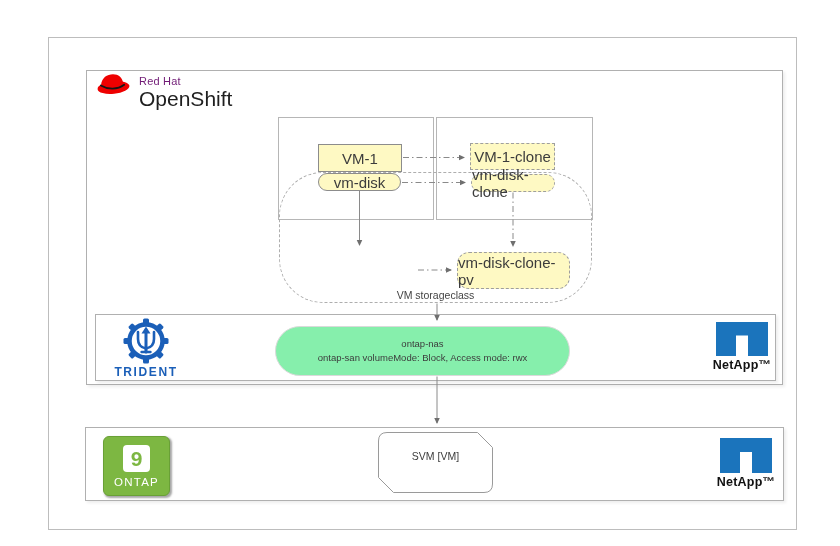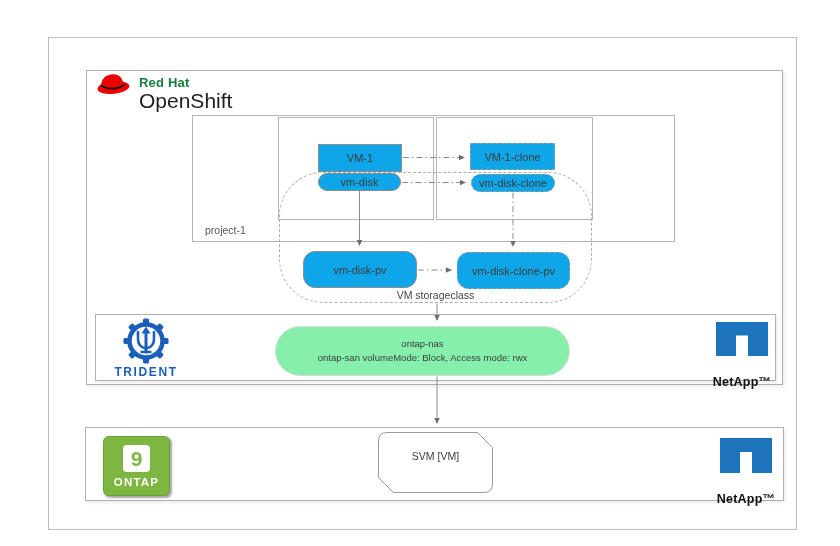--- a/index.html
+++ b/index.html
@@ -7,35 +7,35 @@
     position:relative;width:840px;height:546px;background:#fff;overflow:hidden;
     font-family:"Liberation Sans", sans-serif;color:#3a3a3a;
   }
   .abs{position:absolute;box-sizing:border-box;}
   
   .outer-border{left:48px;top:37px;width:749px;height:493px;border:1px solid #bdbdbd;}
   .openshift-box{left:86px;top:70px;width:697px;height:315px;border:1px solid #b0b0b0;box-shadow:2px 2px 3px rgba(0,0,0,.07);background:#fff;}
   
   .redhat-logo{left:94px;top:70px;display:flex;align-items:flex-start;gap:5px;}
   .rh-text{line-height:1.05;padding-top:6px;}
-  .rh-brand{font-size:13px;font-weight:700;color:#15803d;letter-spacing:.2px;}
+  .rh-brand{font-size:11px;font-weight:400;color:#701a75;letter-spacing:.2px;}
   .rh-product{font-size:21px;font-weight:400;color:#1f1f1f;}
   
   .virt-badge{left:359px;top:68px;width:153px;height:20px;border:1px solid #c4c4c4;background:#fff;
     box-shadow:2px 2px 2px rgba(0,0,0,.12);font-size:11px;color:#1c1c1c;
     display:flex;align-items:center;justify-content:center;}
   
   .project-box{left:192px;top:115px;width:483px;height:127px;border:1px solid #b6b6b6;background:transparent;}
   .project-label{position:absolute;left:12px;bottom:5px;font-size:10.5px;color:#555;}
   .inner-left{left:278px;top:117px;width:156px;height:103px;border:1px solid #b6b6b6;}
   .inner-right{left:436px;top:117px;width:157px;height:103px;border:1px solid #b6b6b6;}
   .storageclass{left:279px;top:172px;width:313px;height:131px;border:1px dashed #aeaeae;border-radius:44px;}
   .storageclass-label{position:absolute;left:0;right:0;bottom:1px;text-align:center;font-size:10.5px;color:#444;}
   
-  .node{display:flex;align-items:center;justify-content:center;background:#0ea5e9;font-size:11px;color:#3c3c3c;}
+  .node{display:flex;align-items:center;justify-content:center;background:#fef9c3;font-size:15px;color:#3c3c3c;}
   .solid{border:1px solid #8c8c8c;}
   .dashed{border:1px dashed #9e9e9e;}
   .vm1{left:318px;top:144px;width:84px;height:28px;}
   .vm-disk{left:318px;top:173px;width:83px;height:18px;border-radius:9px;}
   .vm1-clone{left:470px;top:143px;width:85px;height:27px;}
   .vm-disk-clone{left:471px;top:174px;width:84px;height:18px;border-radius:9px;}
   .vm-disk-pv{left:303px;top:251px;width:114px;height:37px;border-radius:12px;}
   .vm-disk-clone-pv{left:457px;top:252px;width:113px;height:37px;border-radius:12px;}
   
   .trident-bar{left:95px;top:314px;width:681px;height:67px;border:1px solid #b0b0b0;background:#fff;box-shadow:2px 2px 3px rgba(0,0,0,.07);}
@@ -43,28 +43,28 @@
   .trident-logo svg{display:block;margin:0 auto;}
   .trident-word{font-size:12px;font-weight:700;color:#1b5fb8;letter-spacing:1.6px;margin-top:1px;}
   .backend-pill{left:275px;top:326px;width:295px;height:50px;border:1px solid #dadada;border-radius:25px;background:#86efac;
     display:flex;flex-direction:column;align-items:center;justify-content:center;gap:2px;}
   .backend-line{font-size:9.5px;color:#3c3c3c;line-height:1.25;}
   
   .netapp{width:64px;text-align:center;}
   .netapp-1{left:710px;top:322px;}
   .netapp-2{left:714px;top:438px;}
   .netapp svg{display:block;margin:0 auto;}
-  .netapp-word{font-size:12.5px;font-weight:700;color:#111;margin-top:19px;letter-spacing:.2px;}
+  .netapp-word{font-size:12.5px;font-weight:700;color:#111;margin-top:2px;letter-spacing:.2px;}
   
   .ontap-bar{left:85px;top:427px;width:699px;height:74px;border:1px solid #b0b0b0;background:#fff;box-shadow:2px 2px 3px rgba(0,0,0,.07);}
   .ontap-logo{left:103px;top:436px;width:67px;height:60px;background:#7db742;border:1px solid #69a036;border-radius:6px;
     box-shadow:1.5px 1.5px 2px rgba(0,0,0,.35);display:flex;flex-direction:column;align-items:center;}
   .ontap-nine{width:27px;height:27px;background:#fff;border-radius:4px;margin-top:8px;
     display:flex;align-items:center;justify-content:center;font-size:21px;font-weight:700;color:#7db742;}
-  .ontap-word{font-size:11.5px;font-weight:700;color:#fff;letter-spacing:1.2px;margin-top:4px;}
+  .ontap-word{font-size:11.5px;font-weight:400;color:#fff;letter-spacing:1.2px;margin-top:4px;}
   
   .svm-wrap{left:378px;top:432px;width:115px;height:48px;}
   .svm-label{position:absolute;left:0;top:0;width:100%;height:100%;display:flex;align-items:center;justify-content:center;
     font-size:10.5px;color:#3c3c3c;}
   
   .connectors{left:0;top:0;width:840px;height:546px;pointer-events:none;}
 </style>
 </head>
 <body>
 
@@ -80,35 +80,31 @@
       <path d="M7 15.2 C 7.8 7.5 13 4.2 19 4.2 c 5.6 0 9.2 3 10.2 8.8 l 0.6 3.2 c -6.5 3.4 -16.5 3 -22.8 -1 Z" fill="#ee0000"></path>
       <path d="M6.8 15.4 c 7.4 4.4 16.6 4.3 23.4 -0.6" stroke="#161616" stroke-width="1.8" fill="none" stroke-linecap="round"></path>
     </svg>
     <div class="rh-text">
       <div class="rh-brand">Red Hat</div>
       <div class="rh-product">OpenShift</div>
     </div>
   </div>
 
 
-  <div class="abs project-box">
-    <span class="project-label">project-1</span>
-  </div>
   <div class="abs inner-left"></div>
   <div class="abs inner-right"></div>
 
   <div class="abs storageclass">
     <span class="storageclass-label">VM storageclass</span>
   </div>
 
   <div class="abs node solid vm1">VM-1</div>
   <div class="abs node solid vm-disk">vm-disk</div>
   <div class="abs node dashed vm1-clone">VM-1-clone</div>
   <div class="abs node dashed vm-disk-clone">vm-disk-clone</div>
-  <div class="abs node solid vm-disk-pv">vm-disk-pv</div>
   <div class="abs node dashed vm-disk-clone-pv">vm-disk-clone-pv</div>
 
   <div class="abs trident-bar"></div>
   <div class="abs trident-logo">
     <svg width="48" height="46" viewBox="-24 -23 48 46">
       <g fill="#1b5fb8">
         <rect x="-3" y="-22.5" width="6" height="7" rx="1.5"></rect>
         <rect x="-3" y="-22.5" width="6" height="7" rx="1.5" transform="rotate(45)"></rect>
         <rect x="-3" y="-22.5" width="6" height="7" rx="1.5" transform="rotate(90)"></rect>
         <rect x="-3" y="-22.5" width="6" height="7" rx="1.5" transform="rotate(135)"></rect>

